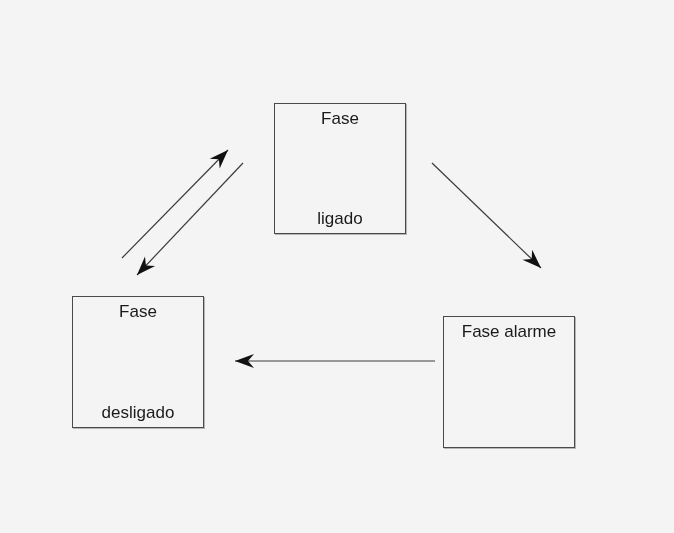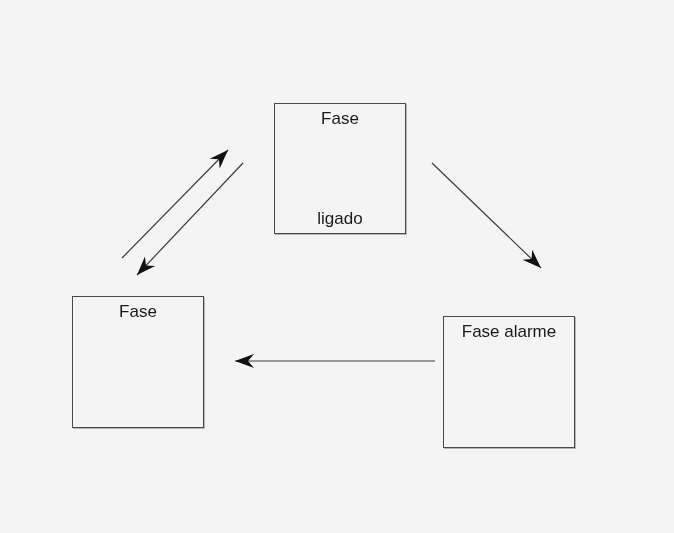--- a/index.html
+++ b/index.html
@@ -66,19 +66,20 @@
     <line x1="435" y1="361" x2="235" y2="361" stroke="var(--line)" stroke-width="1.2" marker-end="url(#stealth-head)"></line>
   </svg>
 
   <div class="state-box" id="node-ligado">
     <div>Fase</div>
     <div>ligado</div>
   </div>
 
   <div class="state-box" id="node-desligado">
     <div>Fase</div>
+    <div>desligado</div>
   </div>
 
   <div class="state-box" id="node-alarme">
     <div>Fase alarme</div>
   </div>
 
 </div>
 
 </body></html>

